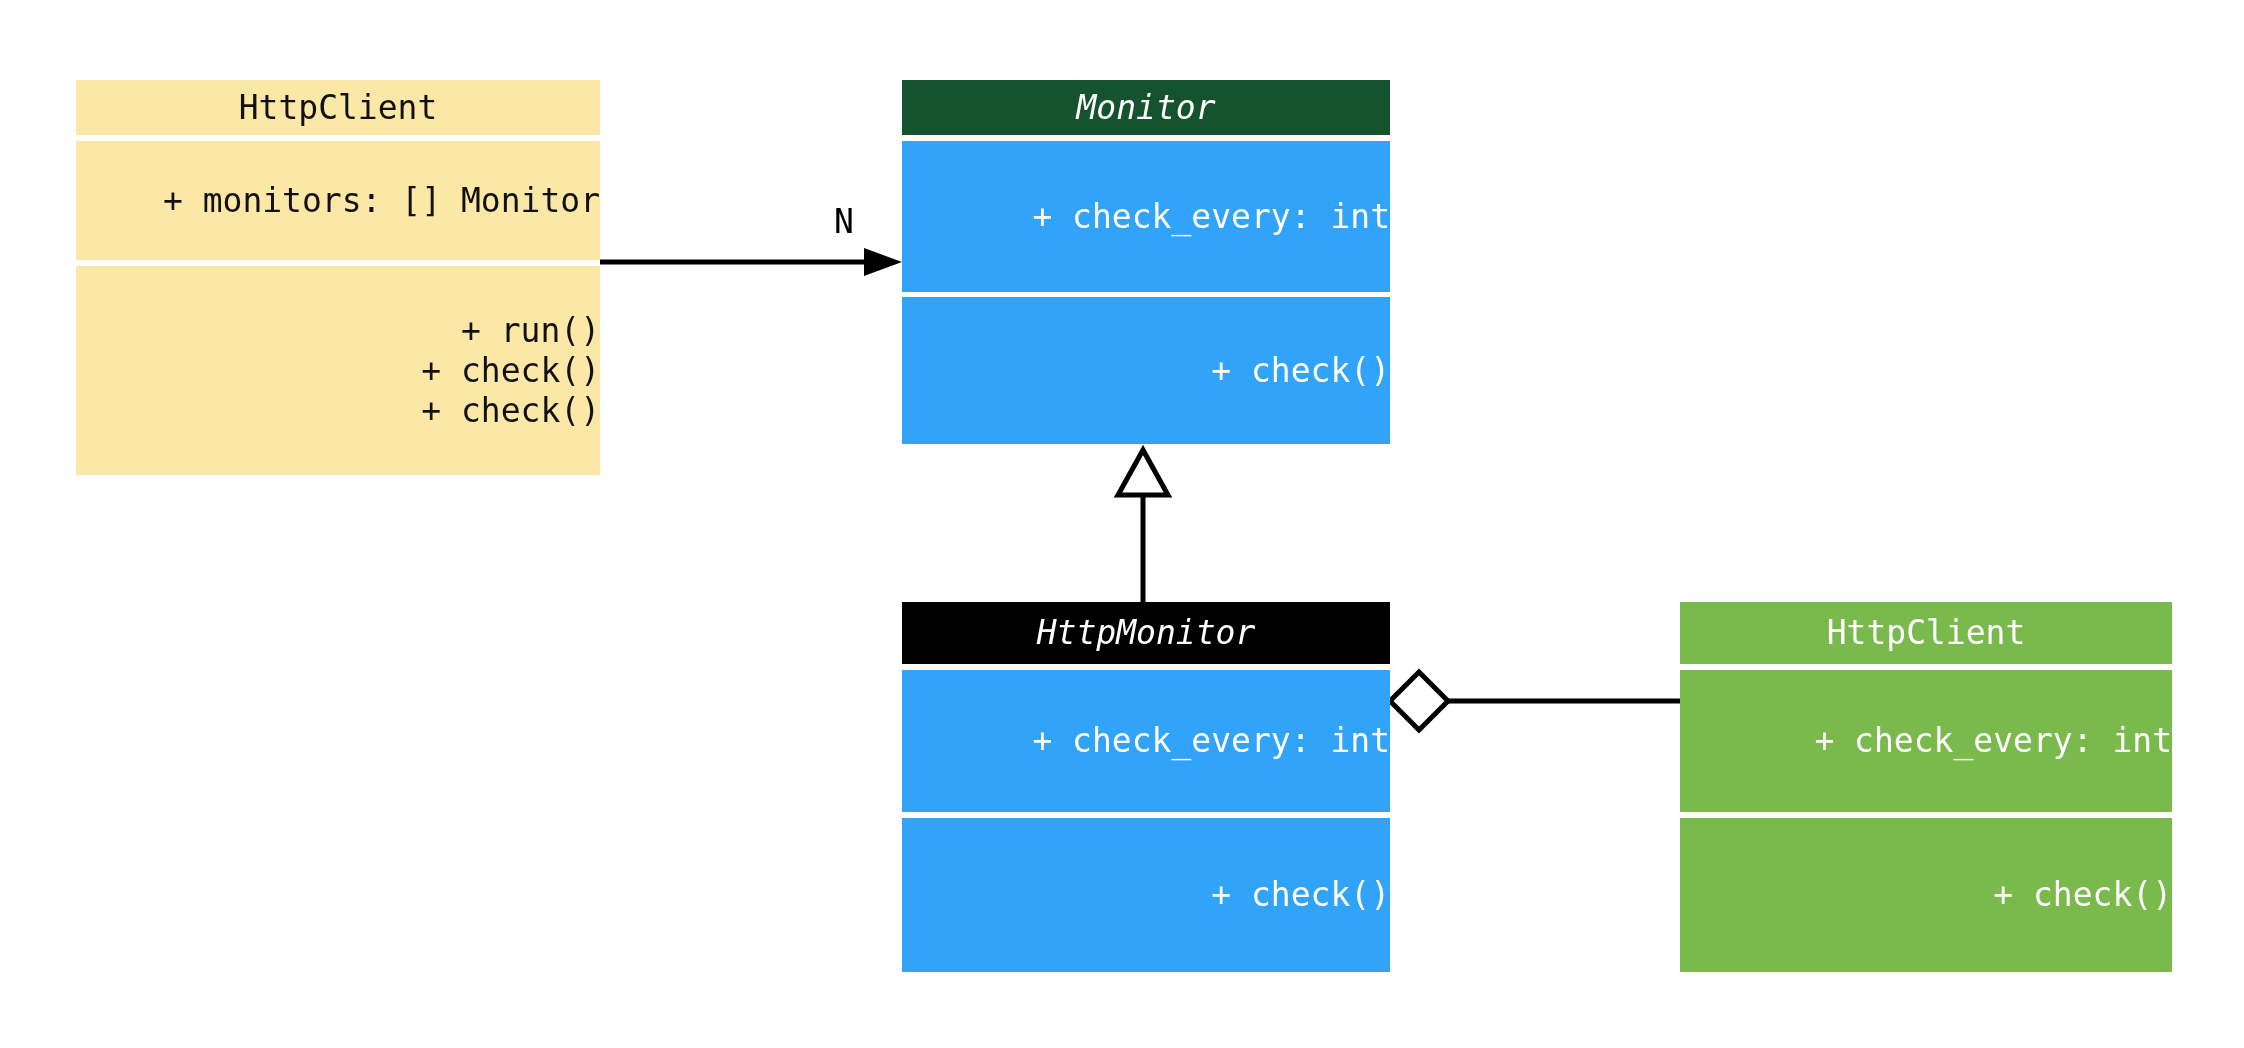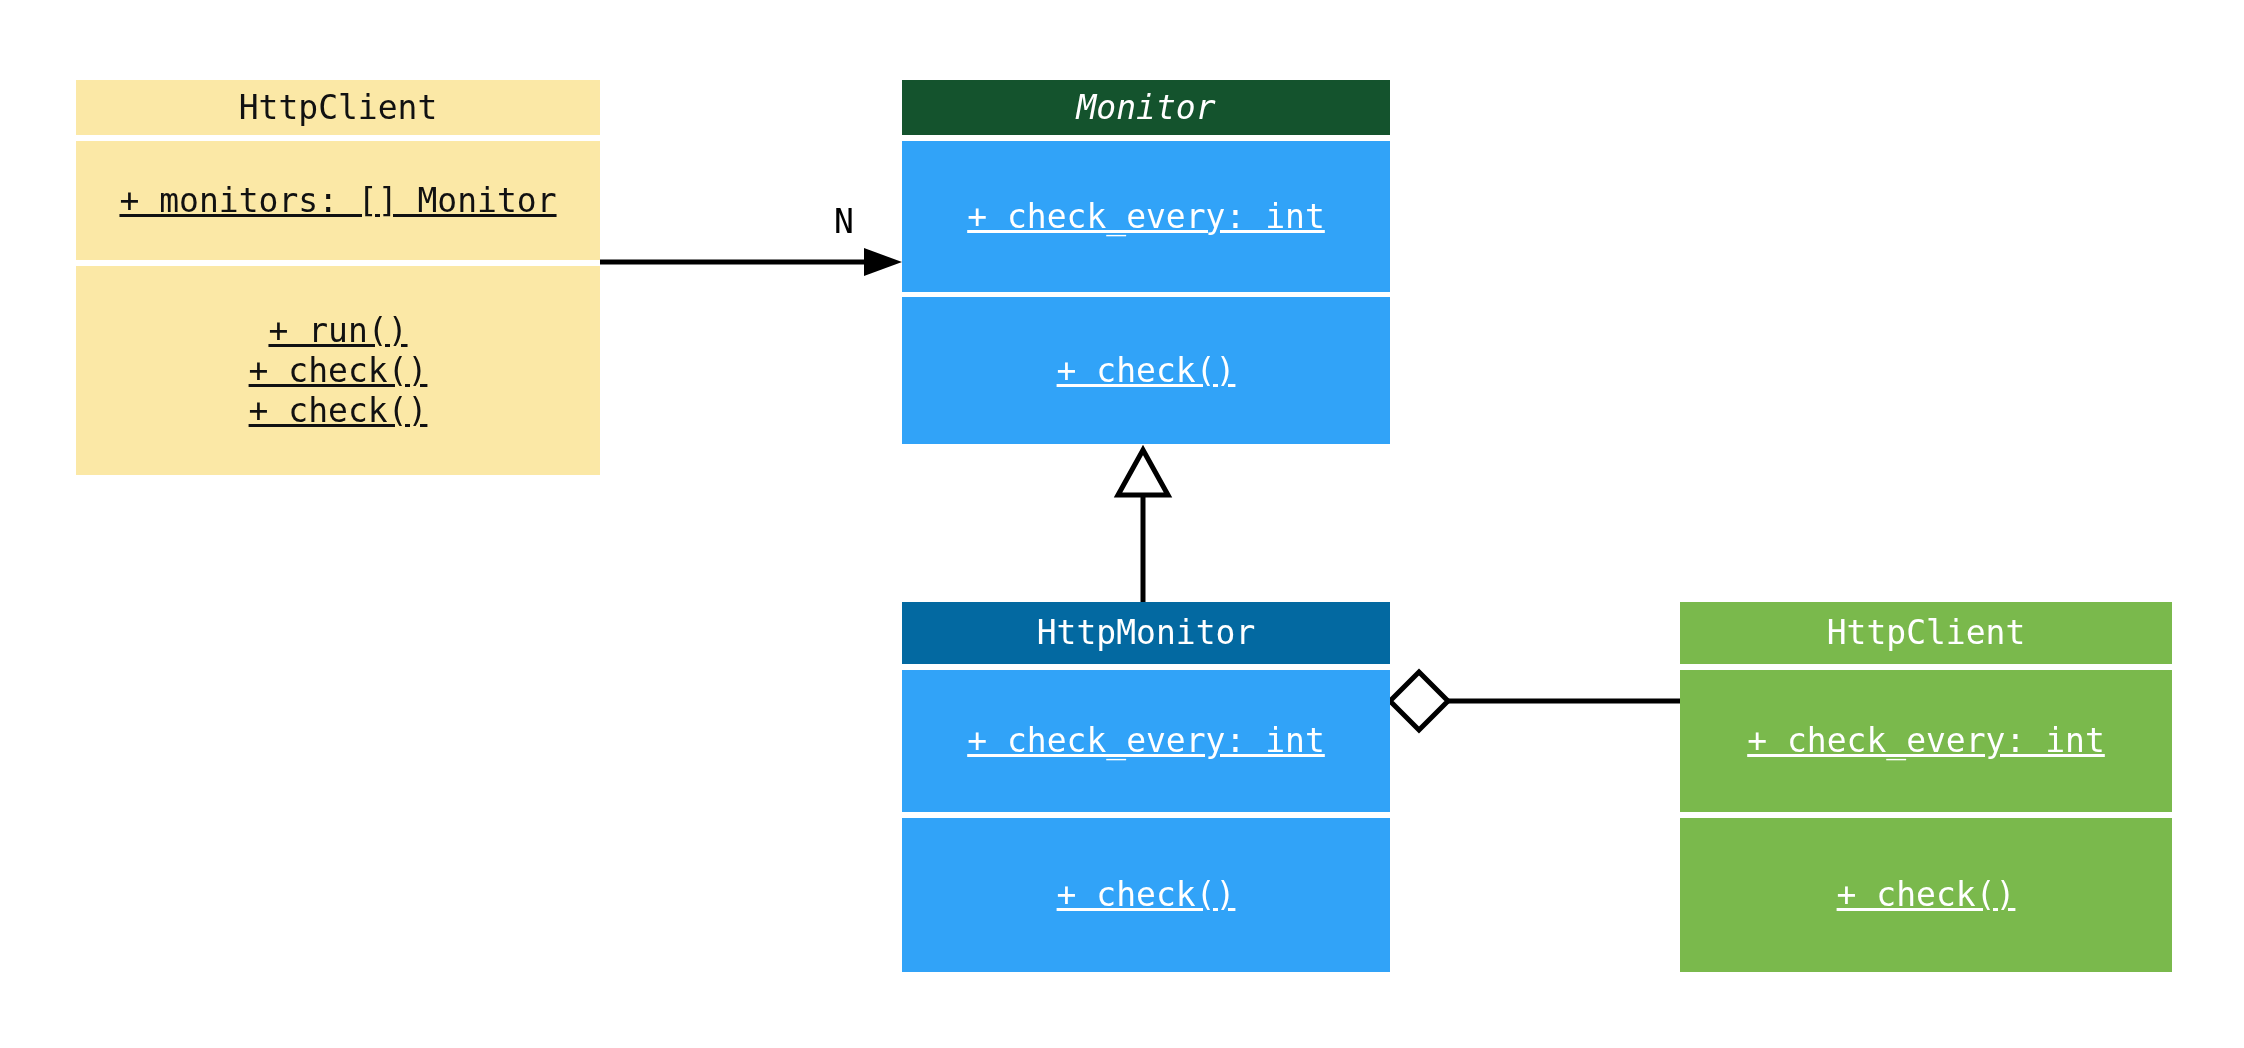--- a/index.html
+++ b/index.html
@@ -27,23 +27,22 @@
     justify-content: center;
     font-size: 33px;
     line-height: 40px;
     white-space: pre;
   }
   .sec.title {
     align-items: center;
     text-align: center;
   }
   .sec.body {
-    align-items: center;
+    align-items: flex-end;
     padding-left: 0;
-    text-decoration: underline;
   }
   .italic { font-style: italic; }
 
   
   .d-title { top: 0;   height: 55px;  }
   .d-attr  { top: 61px;  height: 119px; }
   .d-meth  { top: 186px; height: 209px; }
 
   
   .m-title { top: 0;   height: 55px;  }
@@ -112,21 +111,21 @@
     <div class="sec title italic m-title" style="background-color: #14532d; color: rgb(255, 255, 255);">Monitor</div>
     <div class="sec body m-attr" style="background-color: rgb(49, 163, 248); color: rgb(255, 255, 255);">
       <span>+ check_every: int</span>
     </div>
     <div class="sec body m-meth" style="background-color: rgb(49, 163, 248); color: rgb(255, 255, 255);">
       <span>+ check()</span>
     </div>
   </div>
 
   <div class="cls" id="box-httpmonitor">
-    <div class="sec title h-title" style="background-color: #0369a1; color: rgb(255, 255, 255);">HttpMonitor</div>
+    <div class="sec title h-title" style="background-color: #000000; color: rgb(255, 255, 255); font-style: italic;">HttpMonitor</div>
     <div class="sec body h-attr" style="background-color: rgb(49, 163, 248); color: rgb(255, 255, 255);">
       <span>+ check_every: int</span>
     </div>
     <div class="sec body h-meth" style="background-color: rgb(49, 163, 248); color: rgb(255, 255, 255);">
       <span>+ check()</span>
     </div>
   </div>
 
   <div class="cls" id="box-httpclient">
     <div class="sec title h-title" style="background-color: rgb(122, 185, 76); color: rgb(255, 255, 255);">HttpClient</div>

